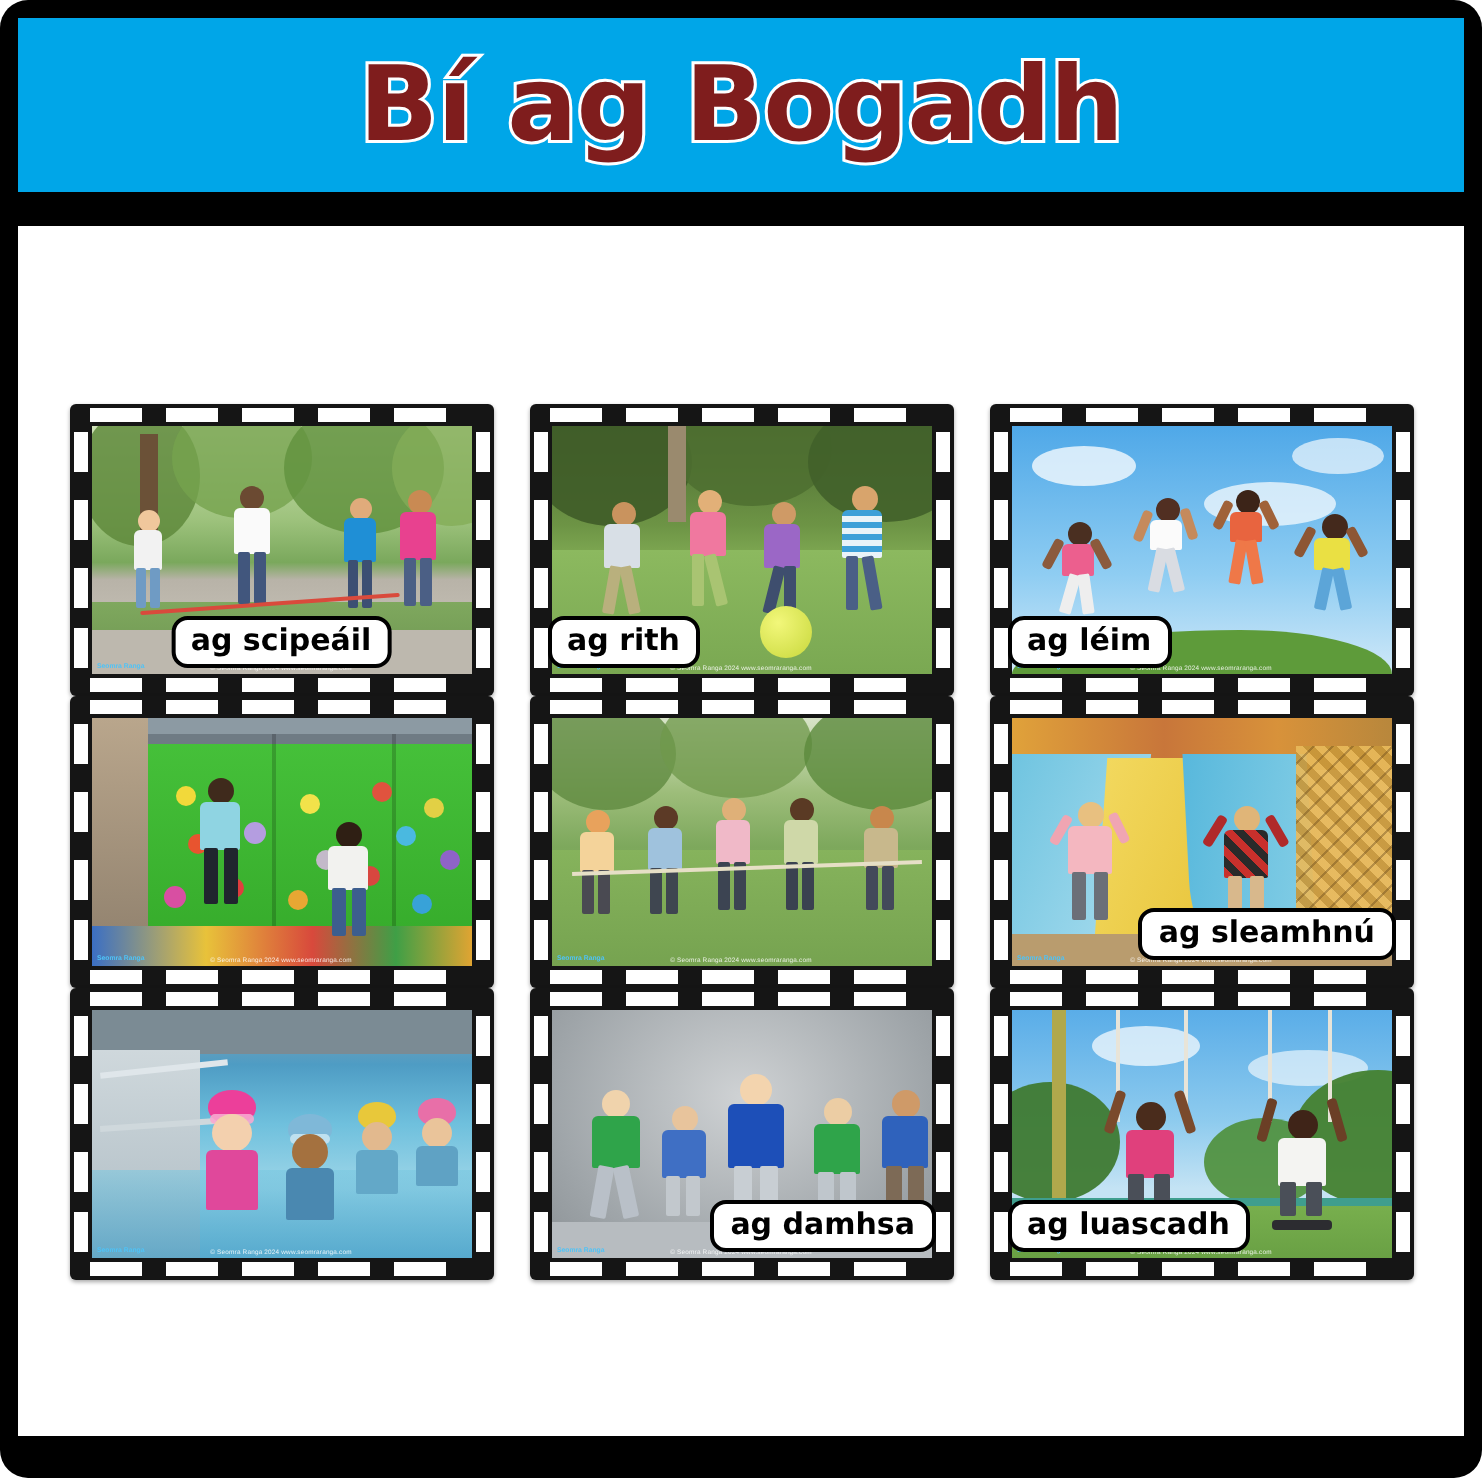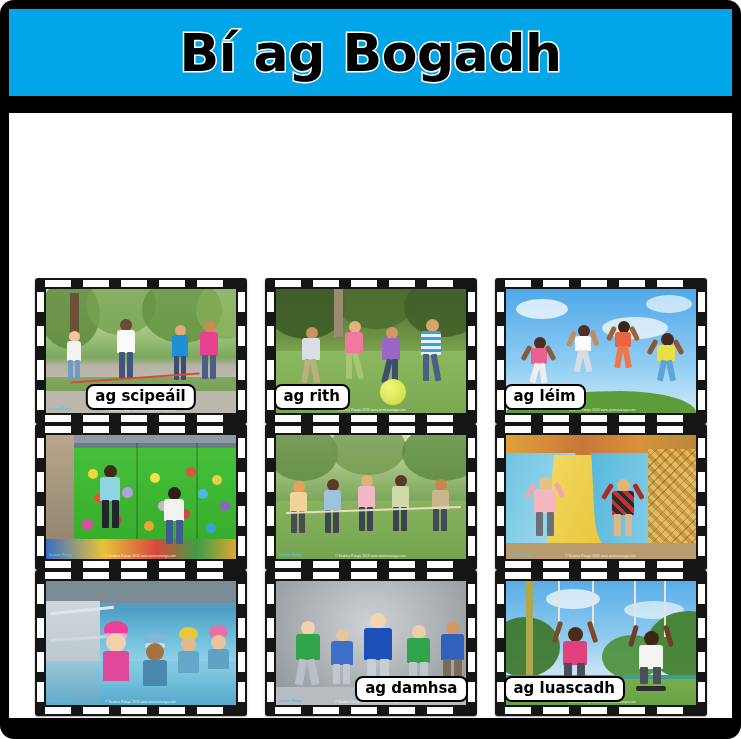--- a/index.html
+++ b/index.html
@@ -29,39 +29,39 @@
   .title-banner{
     height:87px;
     background:#00a6e8;
     display:flex;align-items:center;justify-content:center;
     flex:0 0 auto;
   }
   .title-text{
     font-family:"DejaVu Sans", sans-serif;
     font-size:52px;
     font-weight:bold;
-    color:#000000;
+    color:#7f1d1d;
     letter-spacing:-0.5px;
     -webkit-text-stroke:3px #ffffff;
     paint-order:stroke fill;
     text-shadow:
       0 0 0 #fff;
     line-height:1;
     white-space:nowrap;
   }
   .banner-rule{
     height:17px;background:#000000;flex:0 0 auto;
   }
 
   
   .cards-area{
     flex:1 1 auto;
     background:#ffffff;
     display:flex;flex-direction:column;
-    justify-content:flex-end;
+    justify-content:center;
     align-items:center;
     padding:12px 0 2px 0;
     box-sizing:border-box;
     border-radius:19px;
   }
   .card-row{
     display:flex;
     justify-content:center;
     gap:18px;
     width:100%;
@@ -535,20 +535,21 @@
               <div class="head" style="left:7px;top:0;width:13px;height:13px;background:#e0b578"></div>
               <div class="body" style="left:2px;top:12px;width:22px;height:24px;background:repeating-linear-gradient(45deg,#c8302c 0 4px,#2a2a2a 4px 8px)"></div>
               <div class="leg" style="left:4px;top:35px;width:7px;height:22px;background:#d8b88c"></div>
               <div class="leg" style="left:15px;top:35px;width:7px;height:22px;background:#d8b88c"></div>
               <div class="arm" style="left:-5px;top:4px;width:5px;height:17px;background:#b0292a;transform:rotate(32deg)"></div>
               <div class="arm" style="left:26px;top:4px;width:5px;height:17px;background:#b0292a;transform:rotate(-30deg)"></div>
             </div>
             <div class="card-logo">Seomra Ranga</div>
             <div class="card-copy">© Seomra Ranga 2024 www.seomraranga.com</div>
           </div>
+          <div class="label lbl-br">ag sleamhnú</div>
         </div>
       </div>
 
       <div class="card-row">
 
         <div class="card">
           <div class="sprockets">
             <span class="sp-t" style="left:10px"></span>
               <span class="sp-t" style="left:48px"></span>
               <span class="sp-t" style="left:86px"></span>

